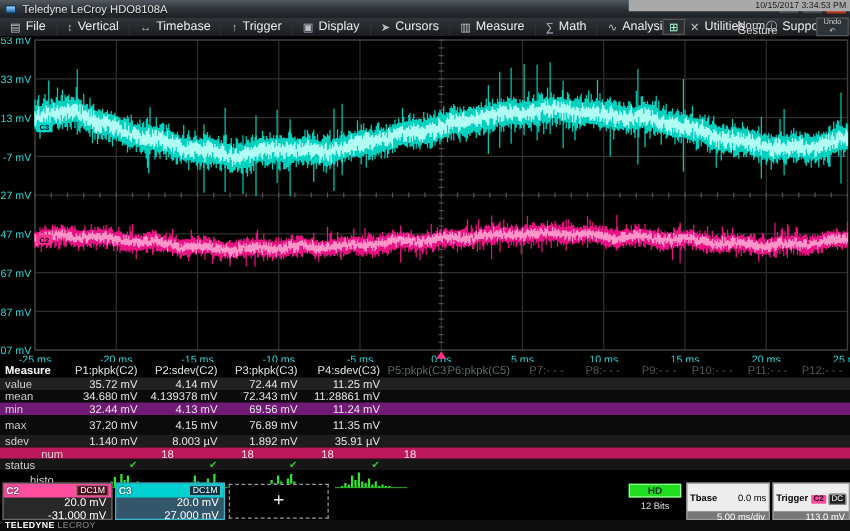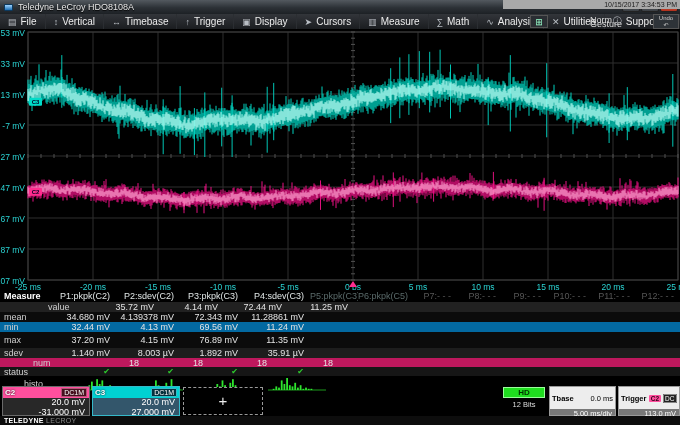--- a/index.html
+++ b/index.html
@@ -324,21 +324,21 @@
         <div class="mcell mhead">P4:sdev(C3)</div>
         <div class="mcell mhead dim1">P5:pkpk(C3)</div>
         <div class="mcell mhead dim1">P6:pkpk(C5)</div>
         <div class="mcell mhead dim2">P7:- - -</div>
         <div class="mcell mhead dim2">P8:- - -</div>
         <div class="mcell mhead dim2">P9:- - -</div>
         <div class="mcell mhead dim2">P10:- - -</div>
         <div class="mcell mhead dim2">P11:- - -</div>
         <div class="mcell mhead dim2">P12:- - -</div>
       </div>
-      <div class="mrow" style="height: 10px; background: rgb(33, 33, 33); padding-left: 44px;">
+      <div class="mrow" style="height: 10px; background: rgb(33, 33, 33);">
         <div class="mcell mlabel">value</div>
         <div class="mcell">35.72 mV</div>
         <div class="mcell">4.14 mV</div>
         <div class="mcell">72.44 mV</div>
         <div class="mcell">11.25 mV</div>
         <div class="mcell"></div>
         <div class="mcell"></div>
         <div class="mcell"></div>
         <div class="mcell"></div>
         <div class="mcell"></div>
@@ -354,21 +354,21 @@
         <div class="mcell">11.28861 mV</div>
         <div class="mcell"></div>
         <div class="mcell"></div>
         <div class="mcell"></div>
         <div class="mcell"></div>
         <div class="mcell"></div>
         <div class="mcell"></div>
         <div class="mcell"></div>
         <div class="mcell"></div>
       </div>
-      <div class="mrow" style="height: 10px; background: #0369a1;">
+      <div class="mrow" style="height: 10px; background: #701a75;">
         <div class="mcell mlabel">min</div>
         <div class="mcell">32.44 mV</div>
         <div class="mcell">4.13 mV</div>
         <div class="mcell">69.56 mV</div>
         <div class="mcell">11.24 mV</div>
         <div class="mcell"></div>
         <div class="mcell"></div>
         <div class="mcell"></div>
         <div class="mcell"></div>
         <div class="mcell"></div>

